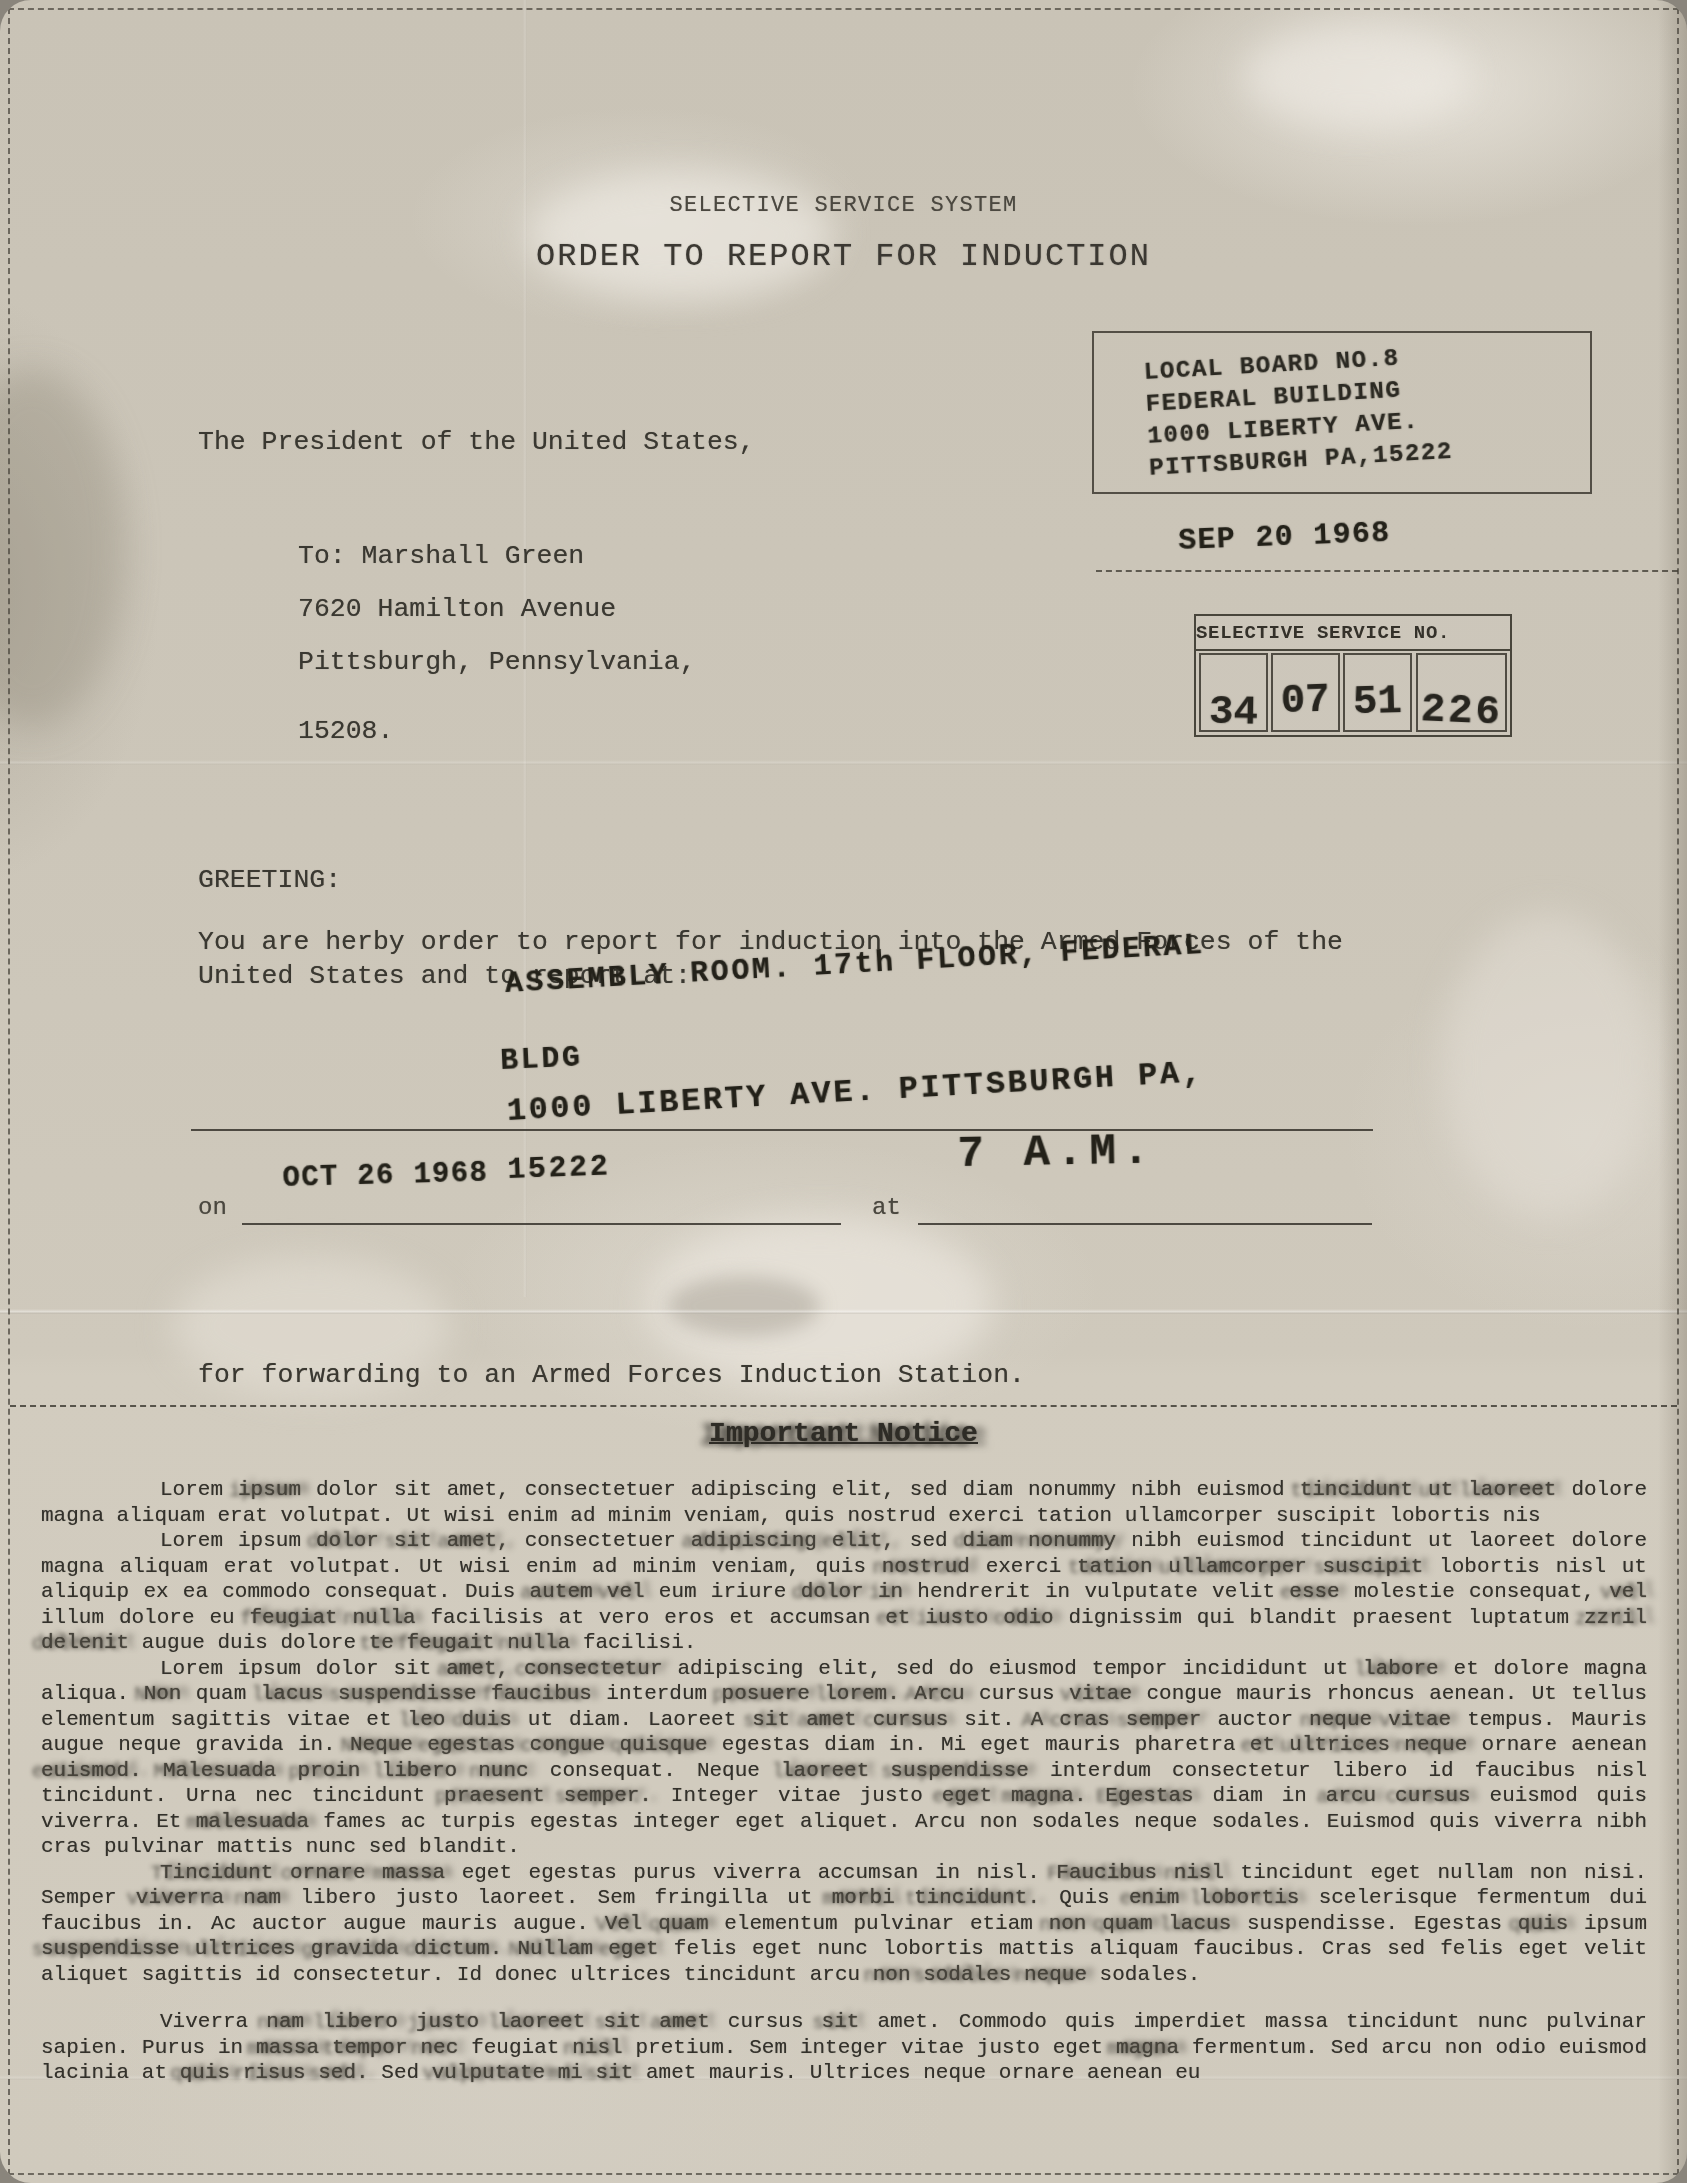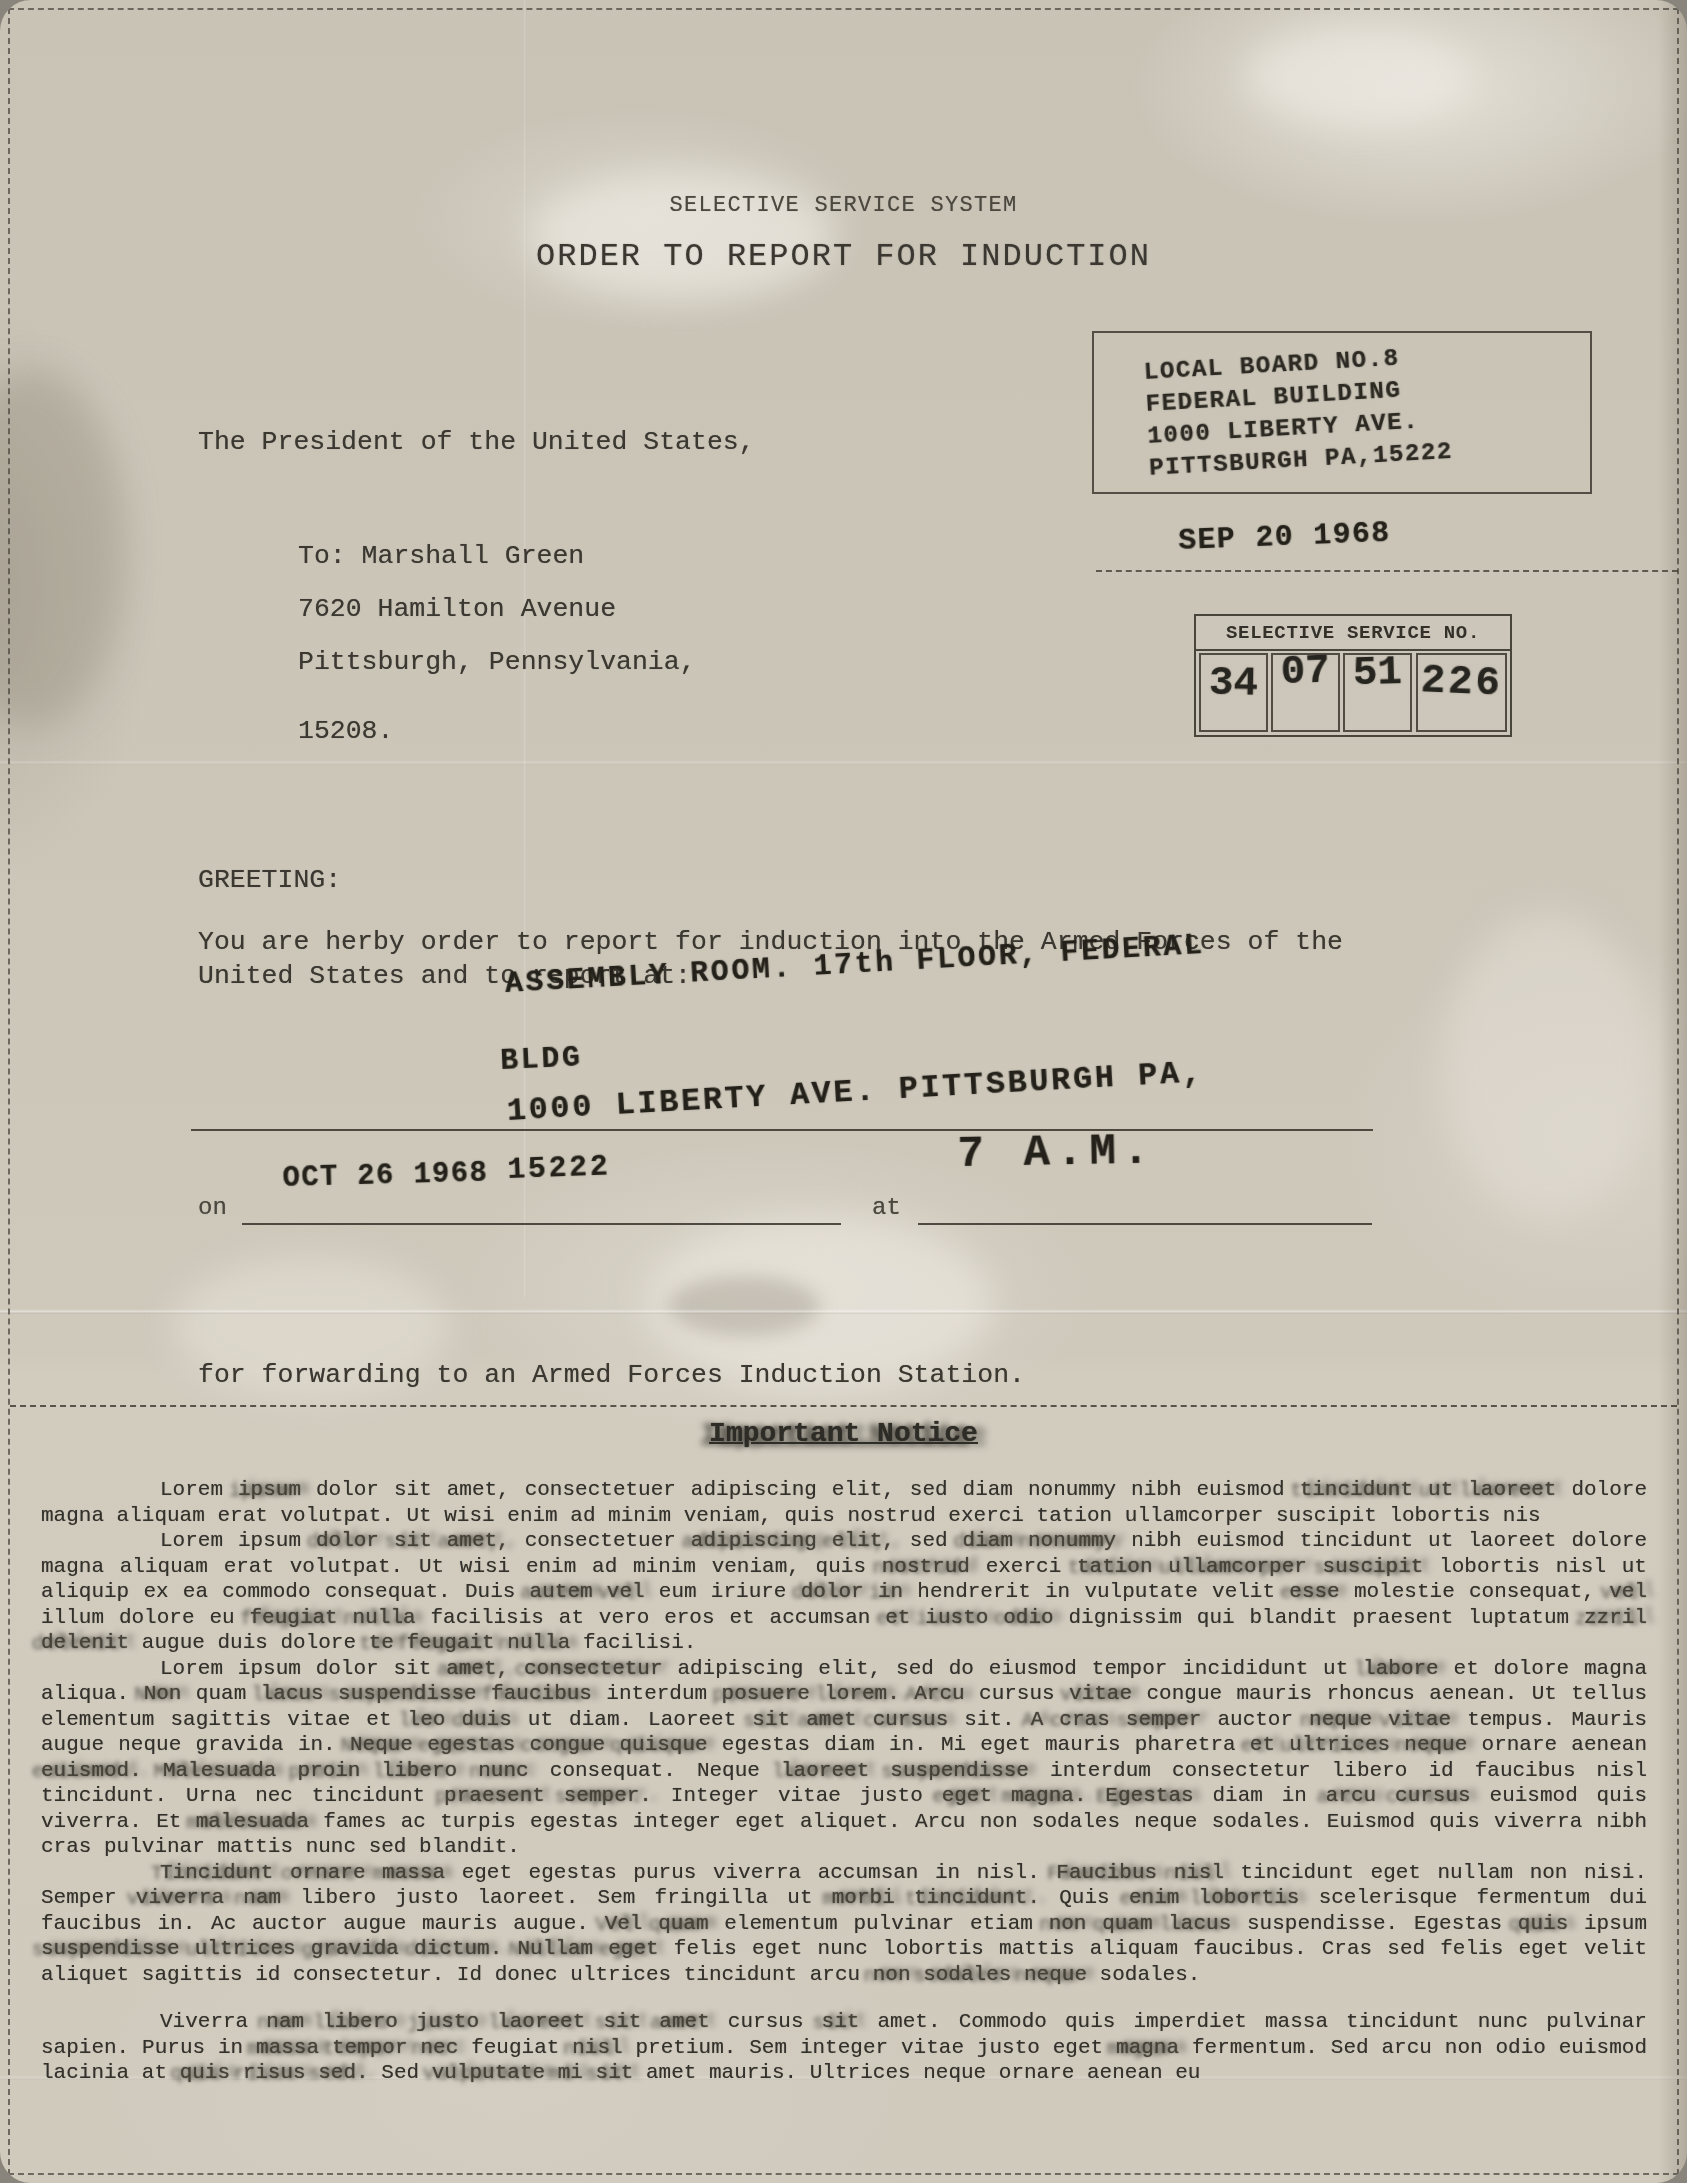--- a/index.html
+++ b/index.html
@@ -33,23 +33,23 @@
   .dashrule{position:absolute;border-top:2px dashed rgba(66,62,54,.8);}
 
   .doc-header{position:absolute;left:0;right:0;text-align:center;font-size:22px;letter-spacing:1.3px;color:#4b4840;text-shadow:0 0 0.7px rgba(70,66,57,.5);}
   .doc-title{position:absolute;left:0;right:0;text-align:center;font-size:32px;font-weight:normal;letter-spacing:2px;color:#3b3832;text-shadow:0 0 1.3px rgba(59,56,50,.45);}
 
   .board-box{position:absolute;left:1092px;top:331px;width:500px;height:163px;border:2.6px solid rgba(62,58,49,.85);box-sizing:border-box;}
   .board-text{position:absolute;left:49px;top:24px;font-size:24.5px;font-weight:bold;letter-spacing:1.3px;line-height:32px;
     color:#2b2922;transform:rotate(-3.2deg);transform-origin:left top;white-space:pre;text-shadow:0 0 1.3px rgba(43,41,34,.5);filter:blur(0.2px);}
 
   .ssbox{position:absolute;left:1194px;top:614px;width:318px;border:2px solid rgba(58,54,46,.9);box-sizing:border-box;background:rgba(255,255,255,.03);}
-  .sslabel{display:block;text-align:center;font-size:19px;font-weight:bold;letter-spacing:0.7px;color:#34312a;padding:6px 0 4.6px;border-bottom:2px solid rgba(58,54,46,.9);}
+  .sslabel{display:block;text-align:left;font-size:19px;font-weight:bold;letter-spacing:0.7px;color:#34312a;padding:6px 0 4.6px;border-bottom:2px solid rgba(58,54,46,.9);}
   .sscells{display:flex;height:79px;padding:2.6px;gap:3.3px;}
-  .sscell{border:2px solid rgba(58,54,46,.85);flex:1;display:flex;align-items:flex-start;justify-content:center;overflow:visible;}
+  .sscell{border:2px solid rgba(58,54,46,.85);flex:1;display:flex;align-items:flex-end;justify-content:center;overflow:visible;}
   .sscell:last-child{flex:1.35;}
   .ssnum{font-size:41px;font-weight:bold;color:#27251f;text-shadow:0 0 1.3px rgba(39,37,31,.5);filter:blur(0.2px);}
   .sscell:nth-child(1) .ssnum{transform:rotate(1deg) translateY(5.3px);}
   .sscell:nth-child(2) .ssnum{transform:rotate(-2deg) translateY(-6.6px);}
   .sscell:nth-child(3) .ssnum{transform:rotate(-1.5deg) translateY(-5.3px);}
   .sscell:nth-child(4) .ssnum{transform:rotate(2.5deg) translateY(4px);letter-spacing:2.6px;}
 
   .notice-sep{position:absolute;left:10px;width:1667px;border-top:2px dashed rgba(66,62,54,.85);}
   .notice-title{position:absolute;left:0;right:0;text-align:center;font-size:28px;font-weight:bold;color:#2e2c26;
     text-decoration:underline;text-decoration-thickness:2px;

